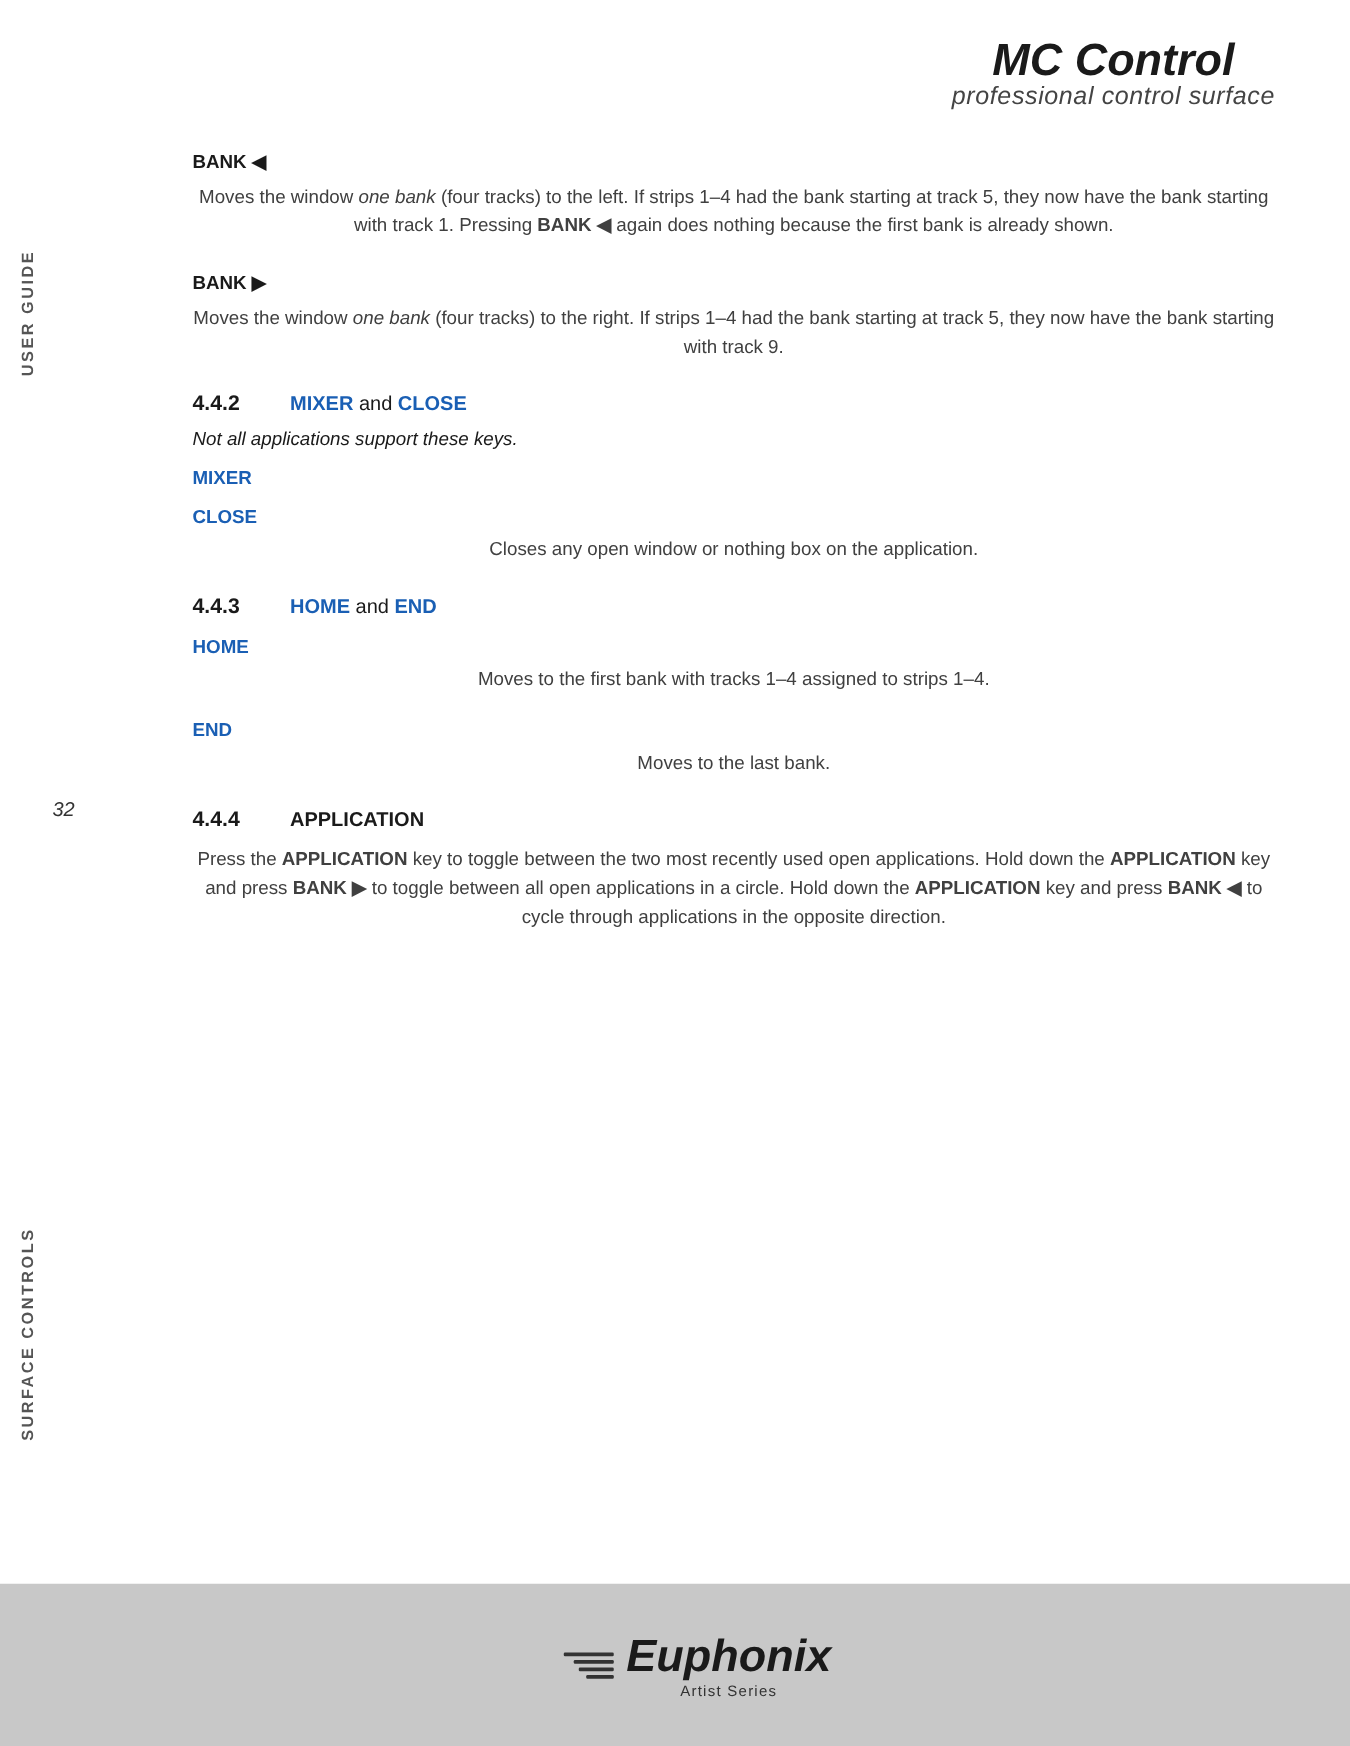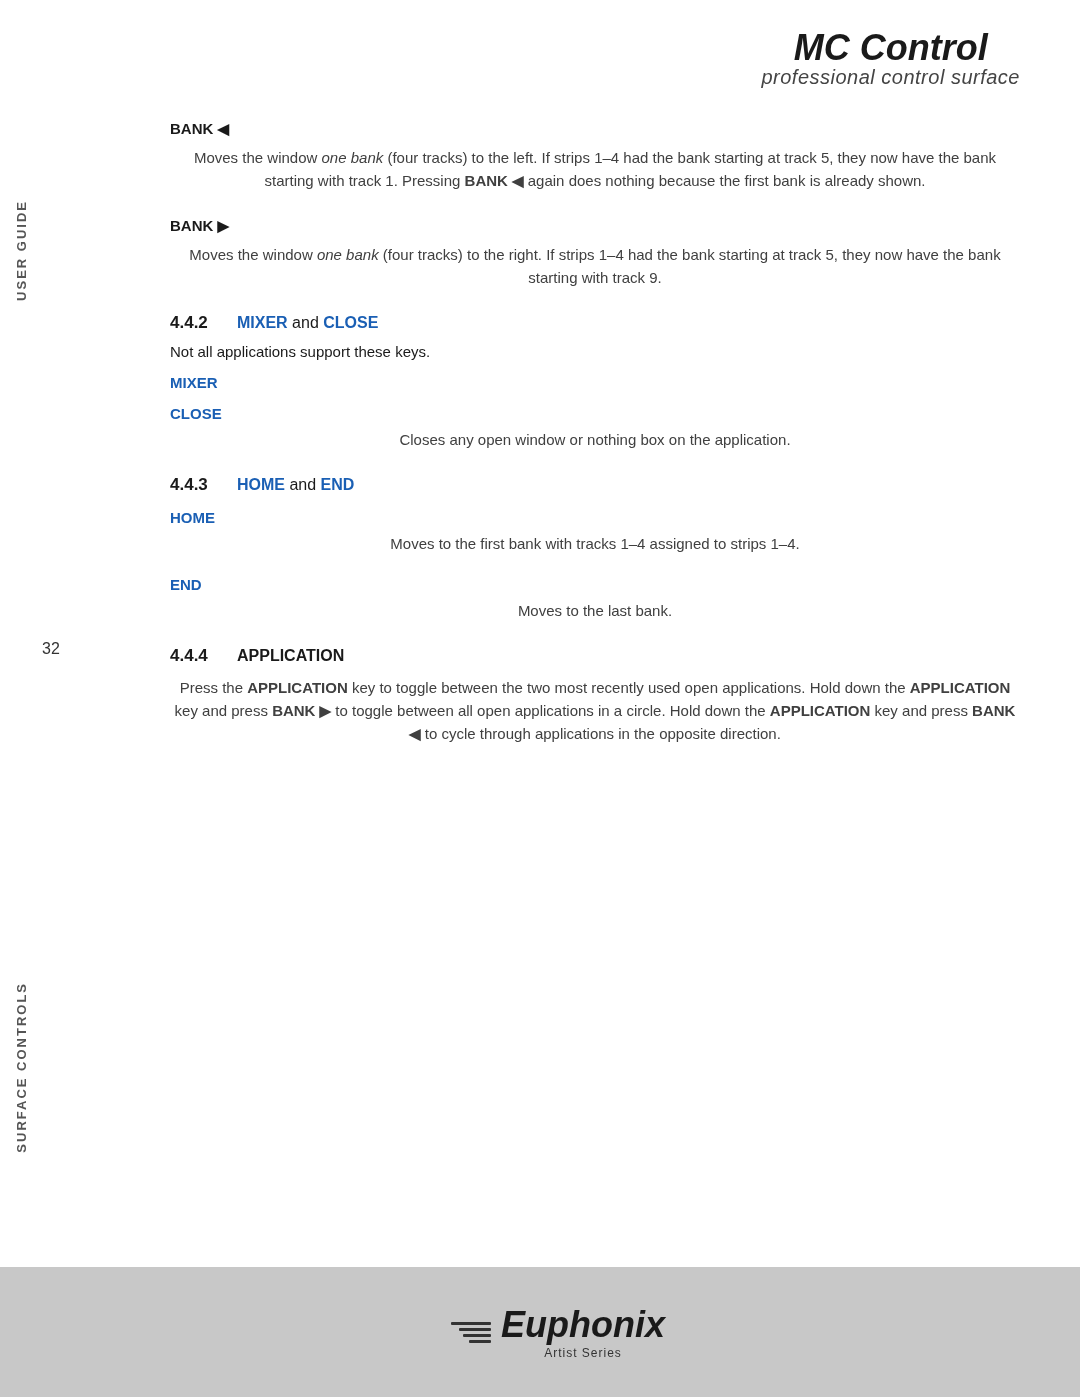--- a/index.html
+++ b/index.html
@@ -69,20 +69,21 @@
     }
 
     
     .page-number {
       position: absolute;
       left: 42px;
       top: 640px;
       font-size: 16px;
       font-weight: 400;
       color: #333;
+      font-style: italic;
     }
 
     
     .logo-area {
       position: absolute;
       top: 30px;
       right: 60px;
       text-align: center;
     }
 
@@ -98,21 +99,21 @@
     .logo-subtitle {
       font-size: 20px;
       color: #444;
       font-style: italic;
       letter-spacing: 0.5px;
     }
 
     
     .content-area {
       position: absolute;
-      left: 170px;
+      left: 154px;
       top: 120px;
       right: 60px;
     }
 
     
     .section-heading {
       font-size: 15px;
       font-weight: 700;
       color: #1a1a1a;
       margin-bottom: 8px;
@@ -138,21 +139,21 @@
     }
 
     
     .subsection {
       margin-bottom: 24px;
     }
 
     .subsection-header {
       display: flex;
       align-items: baseline;
-      gap: 12px;
+      gap: 23px;
       margin-bottom: 10px;
     }
 
     .subsection-number {
       font-size: 17px;
       font-weight: 700;
       color: #1a1a1a;
       min-width: 55px;
     }
 
@@ -172,20 +173,21 @@
 
     .keyword-heading {
       font-size: 15px;
       font-weight: 700;
       color: #1a5fb4;
       margin-bottom: 6px;
       margin-top: 14px;
     }
 
     .italic-note {
+      font-style: italic;
       color: #1a1a1a;
       font-size: 15px;
       margin-bottom: 12px;
     }
 
     
     .footer-area {
       position: absolute;
       bottom: 0;
       left: 0;

